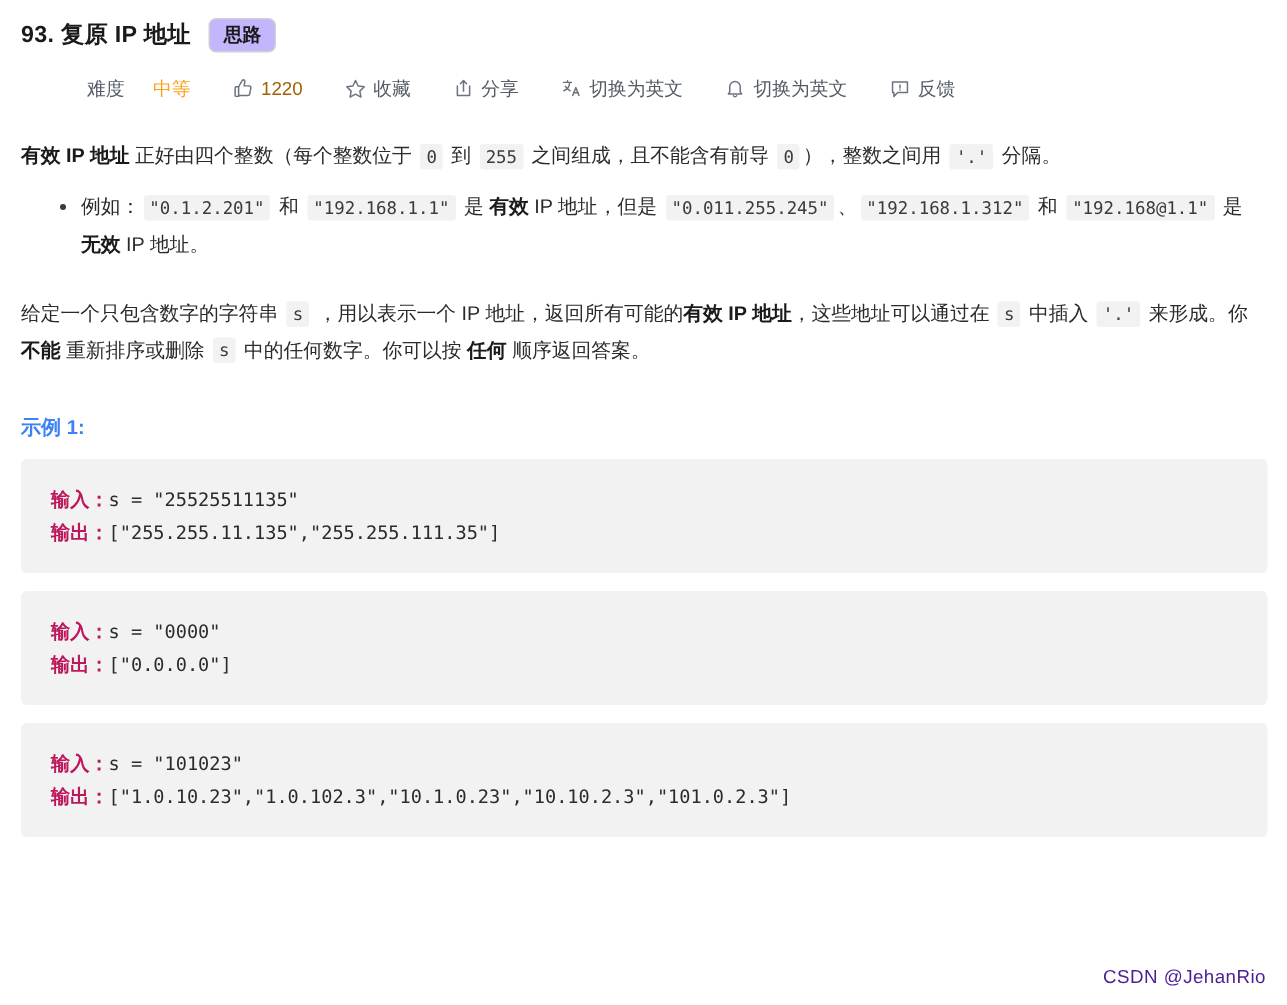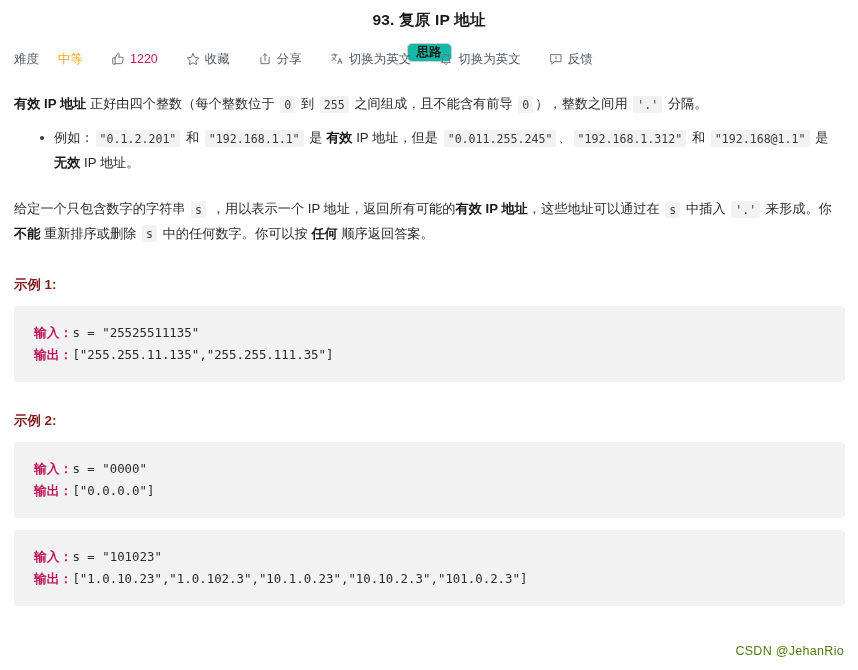--- a/index.html
+++ b/index.html
@@ -22,38 +22,37 @@
     width: 858px;
   }
 
   
   .title-row {
     display: flex;
     align-items: center;
     gap: 12px;
     height: 26px;
     margin: 2px 0 0 0;
-    flex-direction: column;
   }
   .title-text {
     font-size: 15.5px;
     font-weight: bold;
     color: #1a1a1a;
     letter-spacing: 0.2px;
     white-space: nowrap;
   }
   .idea-badge {
     display: inline-flex;
     align-items: center;
     justify-content: center;
     height: 21px;
     padding: 0 9px;
     border: 1px solid #d0d0d0;
     border-radius: 5px;
-    background: #14b8a6;
+    background: #c4b5fd;
     font-size: 12.5px;
     font-weight: bold;
     color: #1a1a1a;
     cursor: pointer;
   }
 
   
   .toolbar {
     display: flex;
     align-items: center;
@@ -62,37 +61,37 @@
     font-size: 12.5px;
     color: #555c66;
   }
   .tool-item {
     display: flex;
     align-items: center;
     gap: 5px;
     white-space: nowrap;
     cursor: pointer;
   }
-  .tool-item.static { cursor: default; }
+  .tool-item.static { cursor: default; margin-left: 44px; }
   .tool-gap-1 { width: 9px; }
   .tool-gap { width: 28px; }
   .difficulty-label { color: #555c66; }
   .difficulty-value {
     color: #ffa116;
     font-weight: normal;
   }
   .ico {
     display: inline-block;
     width: 14px;
     height: 14px;
     position: relative;
     flex: 0 0 auto;
   }
   .ico svg { display:block; }
-  .count { color: #be185d; text-align: center; }
+  .count { color: #a16207; text-align: center; }
 
   
   .para {
     font-size: 13.2px;
     line-height: 1.85;
     color: #2b2b2b;
     margin: 22px 0 0 0;
   }
   .para.second { }
   b, .b { font-weight: bold; color: #1a1a1a; }
@@ -127,21 +126,21 @@
     width: 4px;
     height: 4px;
     border-radius: 50%;
     background: #3b3b3b;
   }
 
   
   .example-title {
     font-size: 13.4px;
     font-weight: bold;
-    color: #7f1d1d;
+    color: #3b82f6;
     margin: 30px 0 0 0;
   }
   .code-block {
     margin: 12px 0 0 0;
     width: 831px;
     box-sizing: border-box;
     background: #f2f2f2;
     border-radius: 4px;
     padding: 16px 0 16px 20px;
   }
@@ -158,21 +157,21 @@
     color: #be185d;
     font-size: 12.8px;
   }
 
   
   .watermark {
     position: absolute;
     right: 14px;
     bottom: 12px;
     font-size: 12.5px;
-    color: #4d7c0f;
+    color: #4c1d95;
     letter-spacing: 0.3px;
     user-select: none;
   }
 </style>
 </head>
 <body>
 
 <div class="page">
 
   <div class="title-row">
@@ -278,21 +277,20 @@
   <div class="para second">
     <span>给定一个只包含数字的字符串 </span><code class="inline">s</code><span> ，用以表示一个 IP 地址，返回所有可能的</span><b>有效 IP 地址</b><span>，这些地址可以通过在 </span><code class="inline">s</code><span> 中插入 </span><code class="inline">'.'</code><span> 来形成。你 </span><b>不能</b><span> 重新排序或删除 </span><code class="inline">s</code><span> 中的任何数字。你可以按 </span><b>任何</b><span> 顺序返回答案。</span>
   </div>
 
   <div class="example-title">示例 1:</div>
   <div class="code-block">
     <div class="code-line"><span class="lbl">输入：</span><span>s = "25525511135"</span></div>
     <div class="code-line"><span class="lbl">输出：</span><span>["255.255.11.135","255.255.111.35"]</span></div>
   </div>
 
-  <div class="example-title">示例 2:</div>
   <div class="code-block">
     <div class="code-line"><span class="lbl">输入：</span><span>s = "0000"</span></div>
     <div class="code-line"><span class="lbl">输出：</span><span>["0.0.0.0"]</span></div>
   </div>
 
   <div class="code-block">
     <div class="code-line"><span class="lbl">输入：</span><span>s = "101023"</span></div>
     <div class="code-line"><span class="lbl">输出：</span><span>["1.0.10.23","1.0.102.3","10.1.0.23","10.10.2.3","101.0.2.3"]</span></div>
   </div>
 

